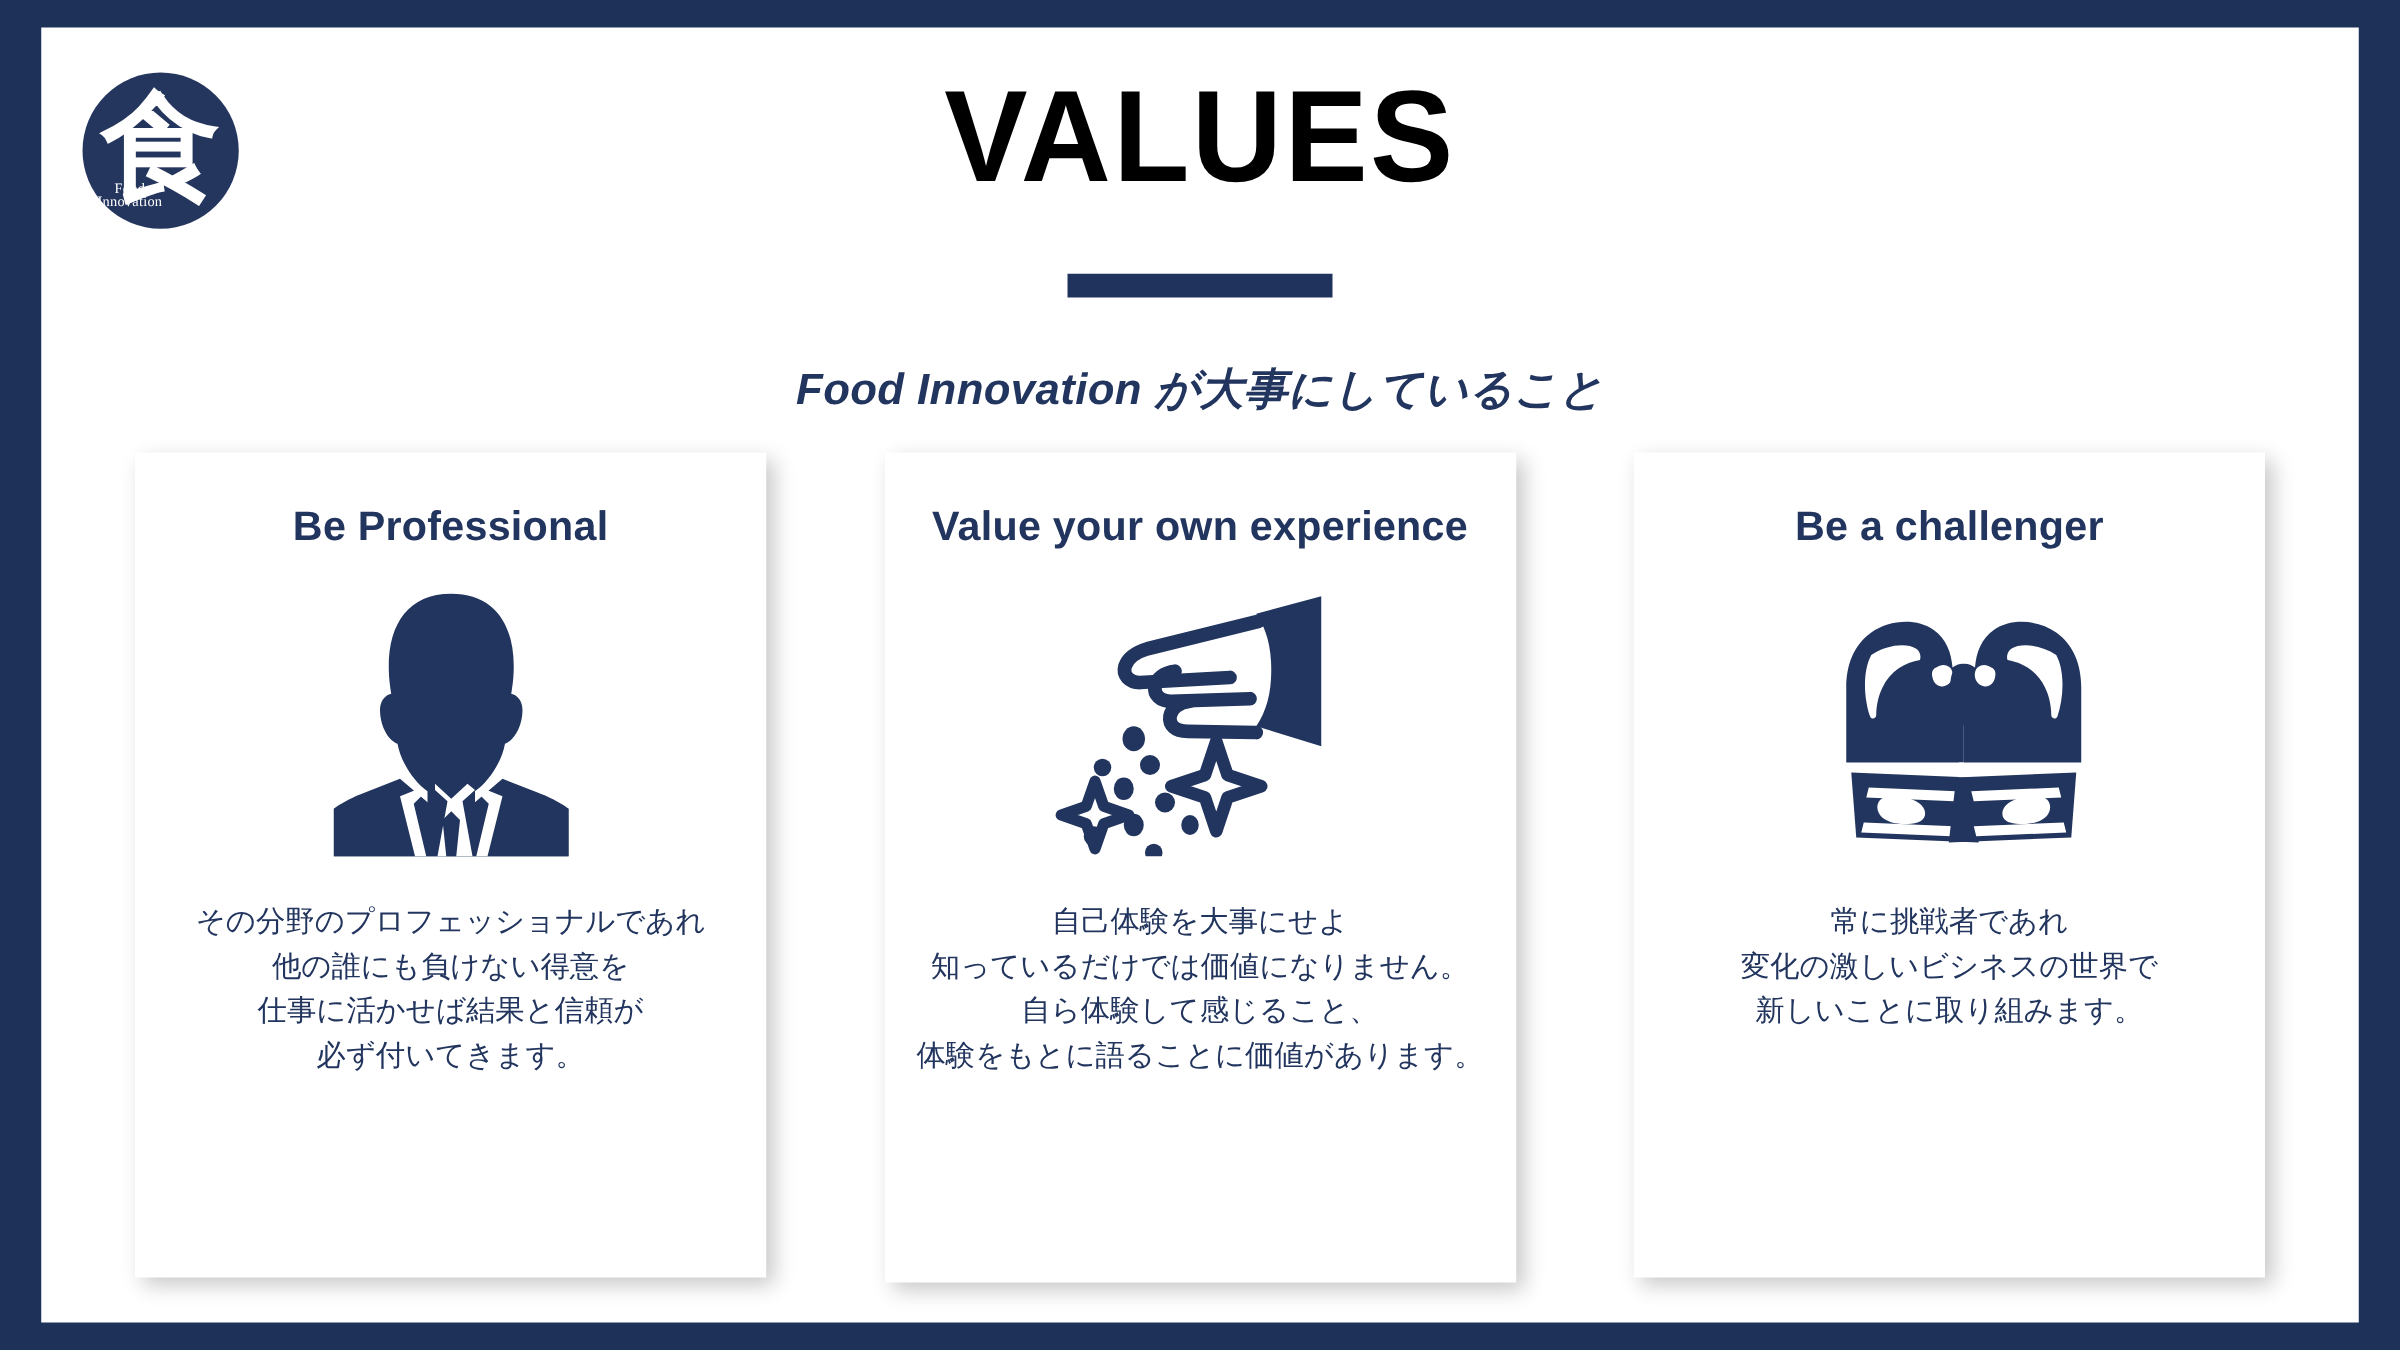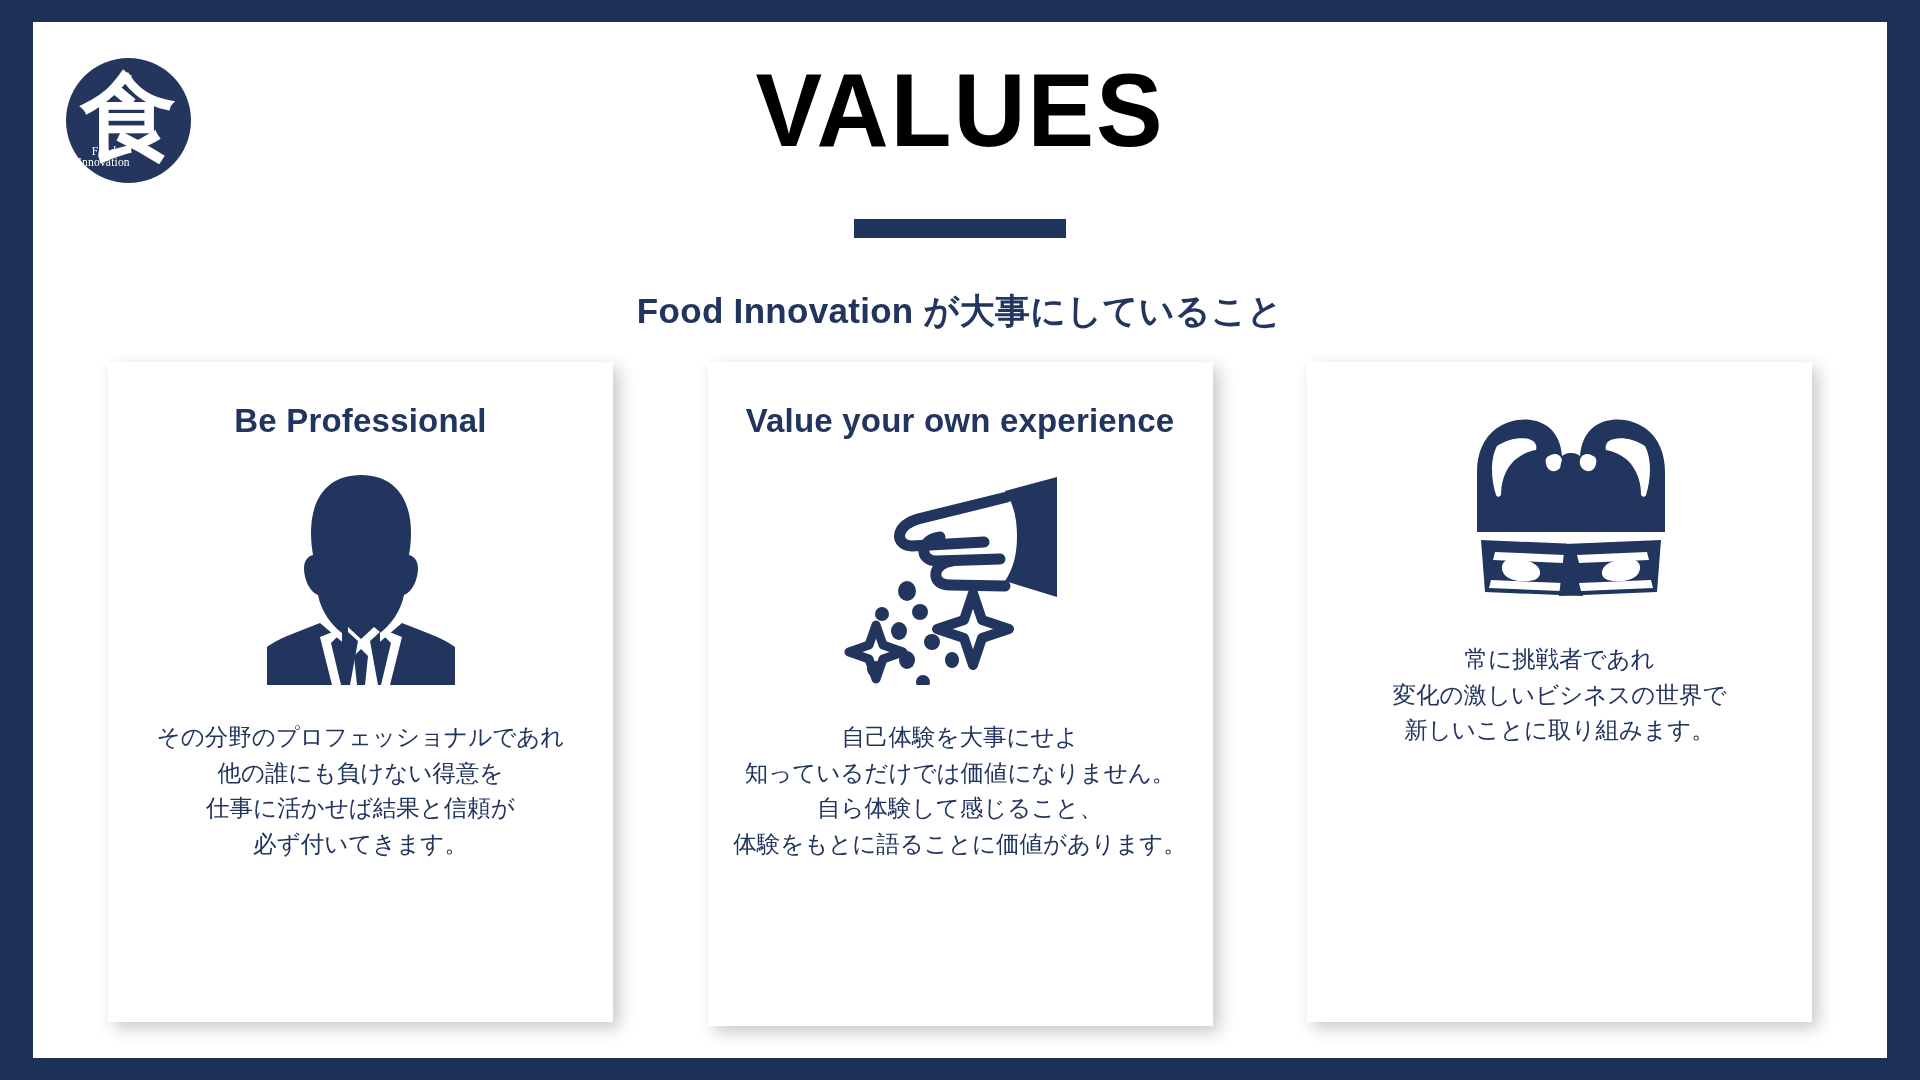--- a/index.html
+++ b/index.html
@@ -63,20 +63,21 @@
     margin-left:-106px;
     background:#20335c;
   }
   .subtitle {
     position:absolute; left:0; right:0; top:266px;
     text-align:center;
     color:#22355e;
     font-weight:700;
     font-size:35px;
     letter-spacing:.3px;
+    font-style:italic;
   }
 
   
   .cards {
     position:absolute;
     left:75px; top:340px;
     width:1704px; height:695px;
     display:flex;
     justify-content:space-between;
   }
@@ -182,20 +183,21 @@
       </div>
       <div class="card-body">
         <div>自己体験を大事にせよ</div>
         <div>知っているだけでは価値になりません。</div>
         <div>自ら体験して感じること、</div>
         <div>体験をもとに語ることに価値があります。</div>
       </div>
     </div>
 
     <div class="card card-3">
+      <div class="card-title">Be a challenger</div>
       <div class="card-icon">
         <svg width="214" height="192" viewBox="0 0 214 192" fill="#22355e">
 
           <path d="M44 22c14-10 36-12 50-2 10 7 14 18 15 30 6-5 15-4 18 4 3 7 2 20-3 28-3 5-6 9-6 16v30H24V66c0-18 6-34 20-44z"></path>
           <path d="M44 40c12-8 28-10 36-5 3 2 4 6 3 9-12 2-24 9-30 22-3 6-5 14-5 22 0 3-4 4-5 1-5-15-6-36 1-49z" fill="#ffffff"></path>
           <path d="M96 50c5-4 12-2 13 4 1 5-2 10-7 11-4 1-8-2-9-7-1-4 0-7 3-8z" fill="#ffffff"></path>
           <path d="M22 126h100v12H22z" fill="#ffffff"></path>
           <path d="M28 134l96 4 6 52-98-4z"></path>
           <path d="M42 146l70 3-2 8-70-3zM38 174l72 3-2 8-72-3z" fill="#ffffff"></path>
           <path d="M54 154c10-2 24 0 30 6 5 5 4 12-3 14-10 3-25 1-30-6-4-6-2-12 3-14z" fill="#ffffff"></path>

